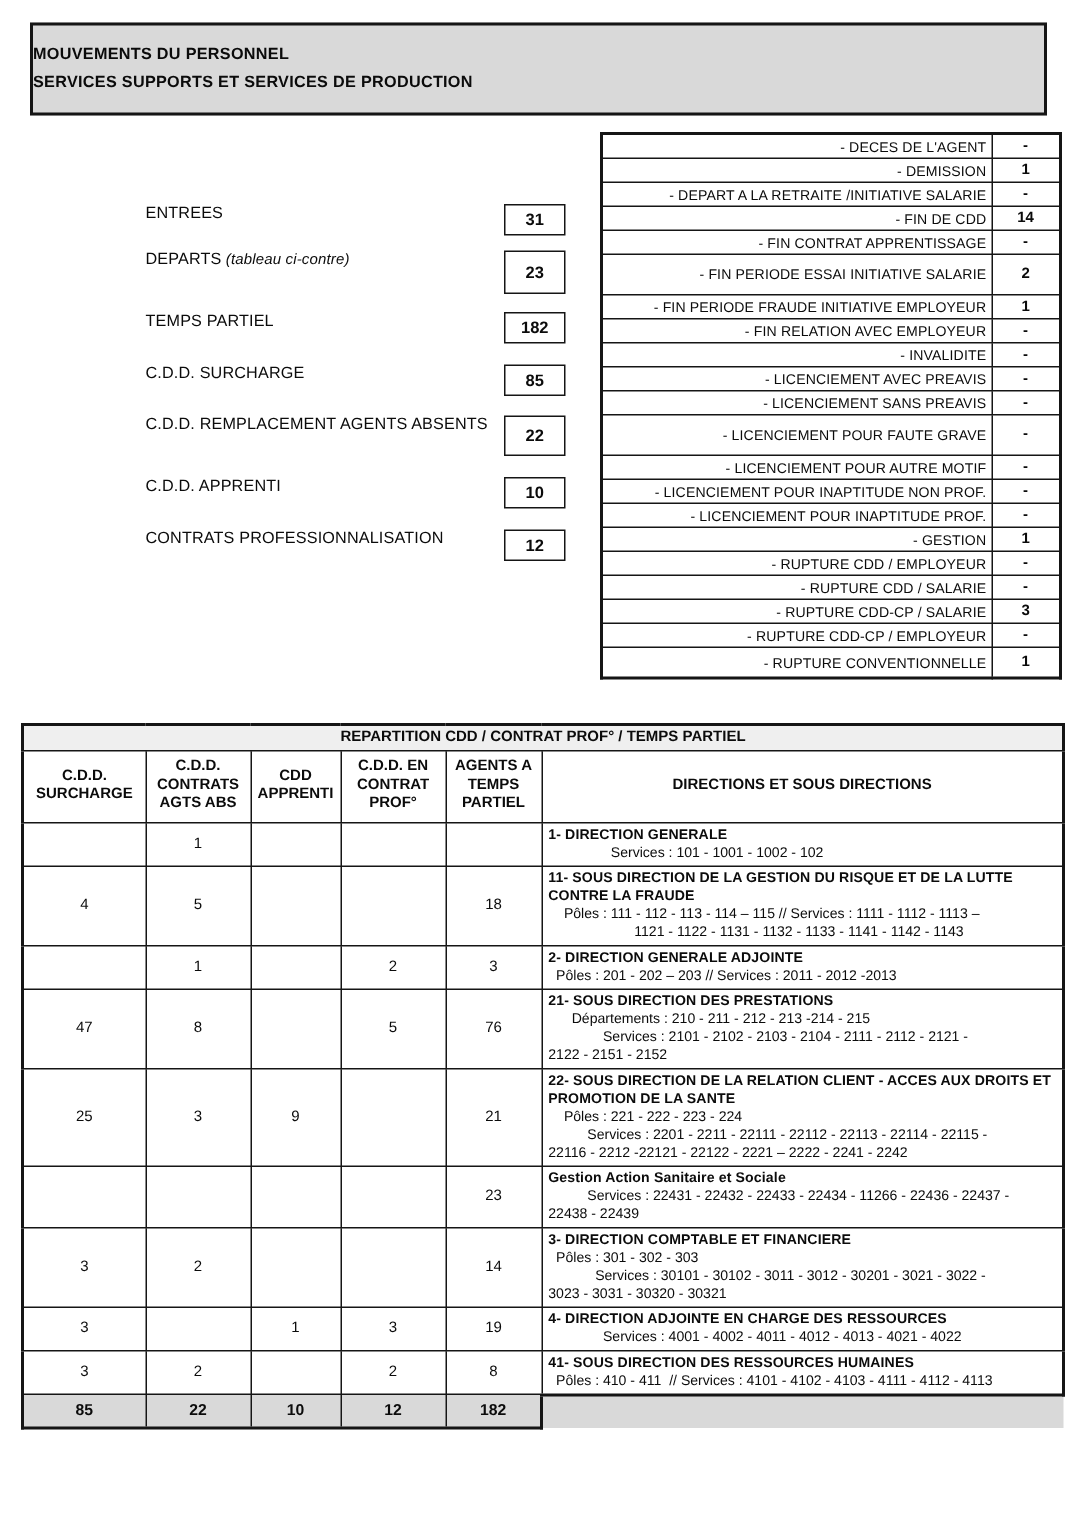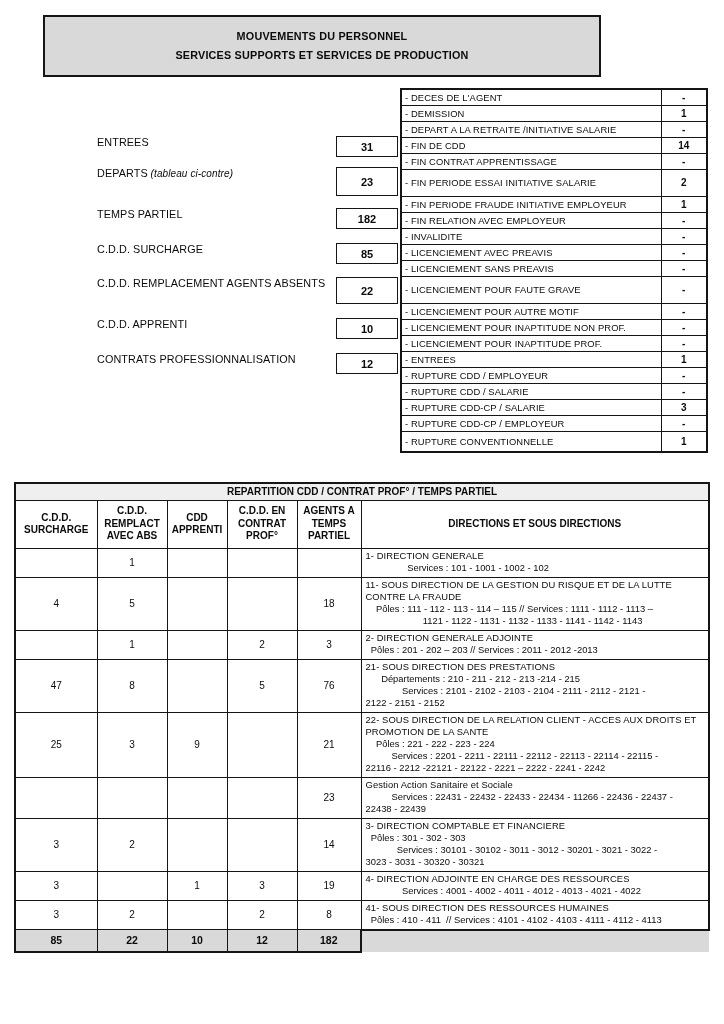--- a/index.html
+++ b/index.html
@@ -6,58 +6,57 @@
   html, body { width: 724px; height: 1024px; }
   body {
     font-family: "Liberation Sans", "DejaVu Sans", sans-serif;
     background: #ffffff; color: #0b0b0b; position: relative;
     overflow: hidden;
   }
   .page { position: absolute; inset: 0; background: #fff; }
 
   
   .title-box {
-    position: absolute; left: 20px; top: 15px; width: 558px; height: 62px;
+    position: absolute; left: 20px; top: 15px; width: 678px; height: 62px;
     background: var(--title-box-bg, #d9d9d9);
     border: 2px solid #151515;
     display: flex; flex-direction: column; justify-content: center;
-    text-align: center; font-weight: bold; font-size: 10.8px; line-height: 19px;
+    font-weight: bold; font-size: 10.8px; line-height: 19px;
     letter-spacing: .2px;
-    margin-left: 23px;
   }
 
   
   .stat-row { position: absolute; left: 0; top: 0; width: 724px; height: 0; }
   .stat-label {
     position: absolute; left: 97px; width: 264px;
     font-size: 10.8px; line-height: 13.5px; letter-spacing: .1px;
   }
   .stat-note { font-style: italic; font-size: 10px; font-weight: normal; }
   .stat-box {
-    position: absolute; left: 336px; top: 0; width: 62px; height: 21px;
+    position: absolute; left: 336px; top: 0; width: 41px; height: 21px;
     border: 1.5px solid #151515; background: #fff;
     display: flex; align-items: center; justify-content: center;
     font-weight: bold; font-size: 11px;
   }
   #summary .stat-row:nth-child(1) { top: 136px; }
   #summary .stat-row:nth-child(2) { top: 167px; }
   #summary .stat-row:nth-child(2) .stat-label { width: 160px; }
   #summary .stat-row:nth-child(2) .stat-box { height: 29px; }
   #summary .stat-row:nth-child(3) { top: 208px; }
   #summary .stat-row:nth-child(4) { top: 243px; }
   #summary .stat-row:nth-child(5) { top: 277px; }
   #summary .stat-row:nth-child(5) .stat-box { height: 27px; }
   #summary .stat-row:nth-child(6) { top: 318px; }
   #summary .stat-row:nth-child(7) { top: 353px; }
 
   
   #departures { position: absolute; left: 400px; top: 88px; width: 308px; }
   #departures table { width: 100%; border-collapse: collapse; border: 2px solid #151515; }
   #departures td { border: 1px solid #151515; vertical-align: middle; }
-  #departures td.dep-label { font-size: 9.4px; padding: 1px 3px; letter-spacing: .1px; }
+  #departures td.dep-label { font-size: 9.4px; padding: 1px 3px; letter-spacing: .1px; text-align: right; }
   #departures td.dep-value { width: 46px; text-align: center; font-weight: bold; font-size: 10px; }
   #departures tr.n td   { height: 16px; }
   #departures tr.tall td{ height: 27px; }
   #departures tr.semi td{ height: 21px; }
 
   
   #repartition { position: absolute; left: 14px; top: 482px; width: 696px; }
   #repartition table { width: 100%; border-collapse: collapse; table-layout: fixed; }
   #repartition col.c1 { width: 82px; } #repartition col.c2 { width: 70px; }
   #repartition col.c3 { width: 60px; } #repartition col.c4 { width: 70px; }
@@ -69,21 +68,21 @@
     border-top-width: 2px; border-left-width: 2px; border-right-width: 2px;
   }
   #repartition th.colhead {
     font-weight: bold; font-size: 10px; line-height: 12.5px;
     text-align: center; vertical-align: middle; height: 48px; padding: 2px 1px;
   }
   #repartition td.num {
     text-align: center; vertical-align: middle; font-size: 10px; padding: 2px;
   }
   #repartition td.dir { padding: 1px 4px 3px; vertical-align: top; }
-  .dir-title  { font-weight: normal; font-size: 9.4px; line-height: 12px; letter-spacing: .1px; }
+  .dir-title  { font-weight: bold; font-size: 9.4px; line-height: 12px; letter-spacing: .1px; }
   .dir-details{ font-size: 9.4px; line-height: 12px; white-space: pre-wrap; }
   #repartition .bl { border-left-width: 2px; }
   #repartition .br { border-right-width: 2px; }
   #repartition .bb { border-bottom-width: 2px; }
   #repartition tr.total td {
     background: var(--total-row-bg, #d9d9d9); font-weight: bold; font-size: 10.5px;
     text-align: center; height: 22px; vertical-align: middle;
     border-bottom-width: 2px;
   }
   #repartition td.empty-cell { border: none; background: #fff; }
@@ -186,21 +185,21 @@
           </tr>
           <tr class="n">
             <td class="dep-label">- LICENCIEMENT POUR INAPTITUDE NON PROF.</td>
             <td class="dep-value">-</td>
           </tr>
           <tr class="n">
             <td class="dep-label">- LICENCIEMENT POUR INAPTITUDE PROF.</td>
             <td class="dep-value">-</td>
           </tr>
           <tr class="n">
-            <td class="dep-label">- ENTREES</td>
+            <td class="dep-label">- GESTION</td>
             <td class="dep-value">1</td>
           </tr>
           <tr class="n">
             <td class="dep-label">- RUPTURE CDD / EMPLOYEUR</td>
             <td class="dep-value">-</td>
           </tr>
           <tr class="n">
             <td class="dep-label">- RUPTURE CDD / SALARIE</td>
             <td class="dep-value">-</td>
           </tr>
@@ -229,21 +228,21 @@
         <col class="c4">
           <col class="c5">
           <col class="c6">
       </colgroup>
       <thead>
         <tr>
           <th class="band" colspan="6">REPARTITION CDD / CONTRAT PROF° / TEMPS PARTIEL</th>
         </tr>
         <tr>
             <th class="colhead bl">C.D.D. SURCHARGE</th>
-            <th class="colhead">C.D.D. REMPLACT AVEC ABS</th>
+            <th class="colhead">C.D.D. CONTRATS AGTS ABS</th>
             <th class="colhead">CDD APPRENTI</th>
             <th class="colhead">C.D.D. EN CONTRAT PROF°</th>
             <th class="colhead">AGENTS A TEMPS PARTIEL</th>
             <th class="colhead br">DIRECTIONS ET SOUS DIRECTIONS</th>
           </tr>
       </thead>
       <tbody>
           <tr>
             <td class="num bl"></td>
             <td class="num">1</td>

